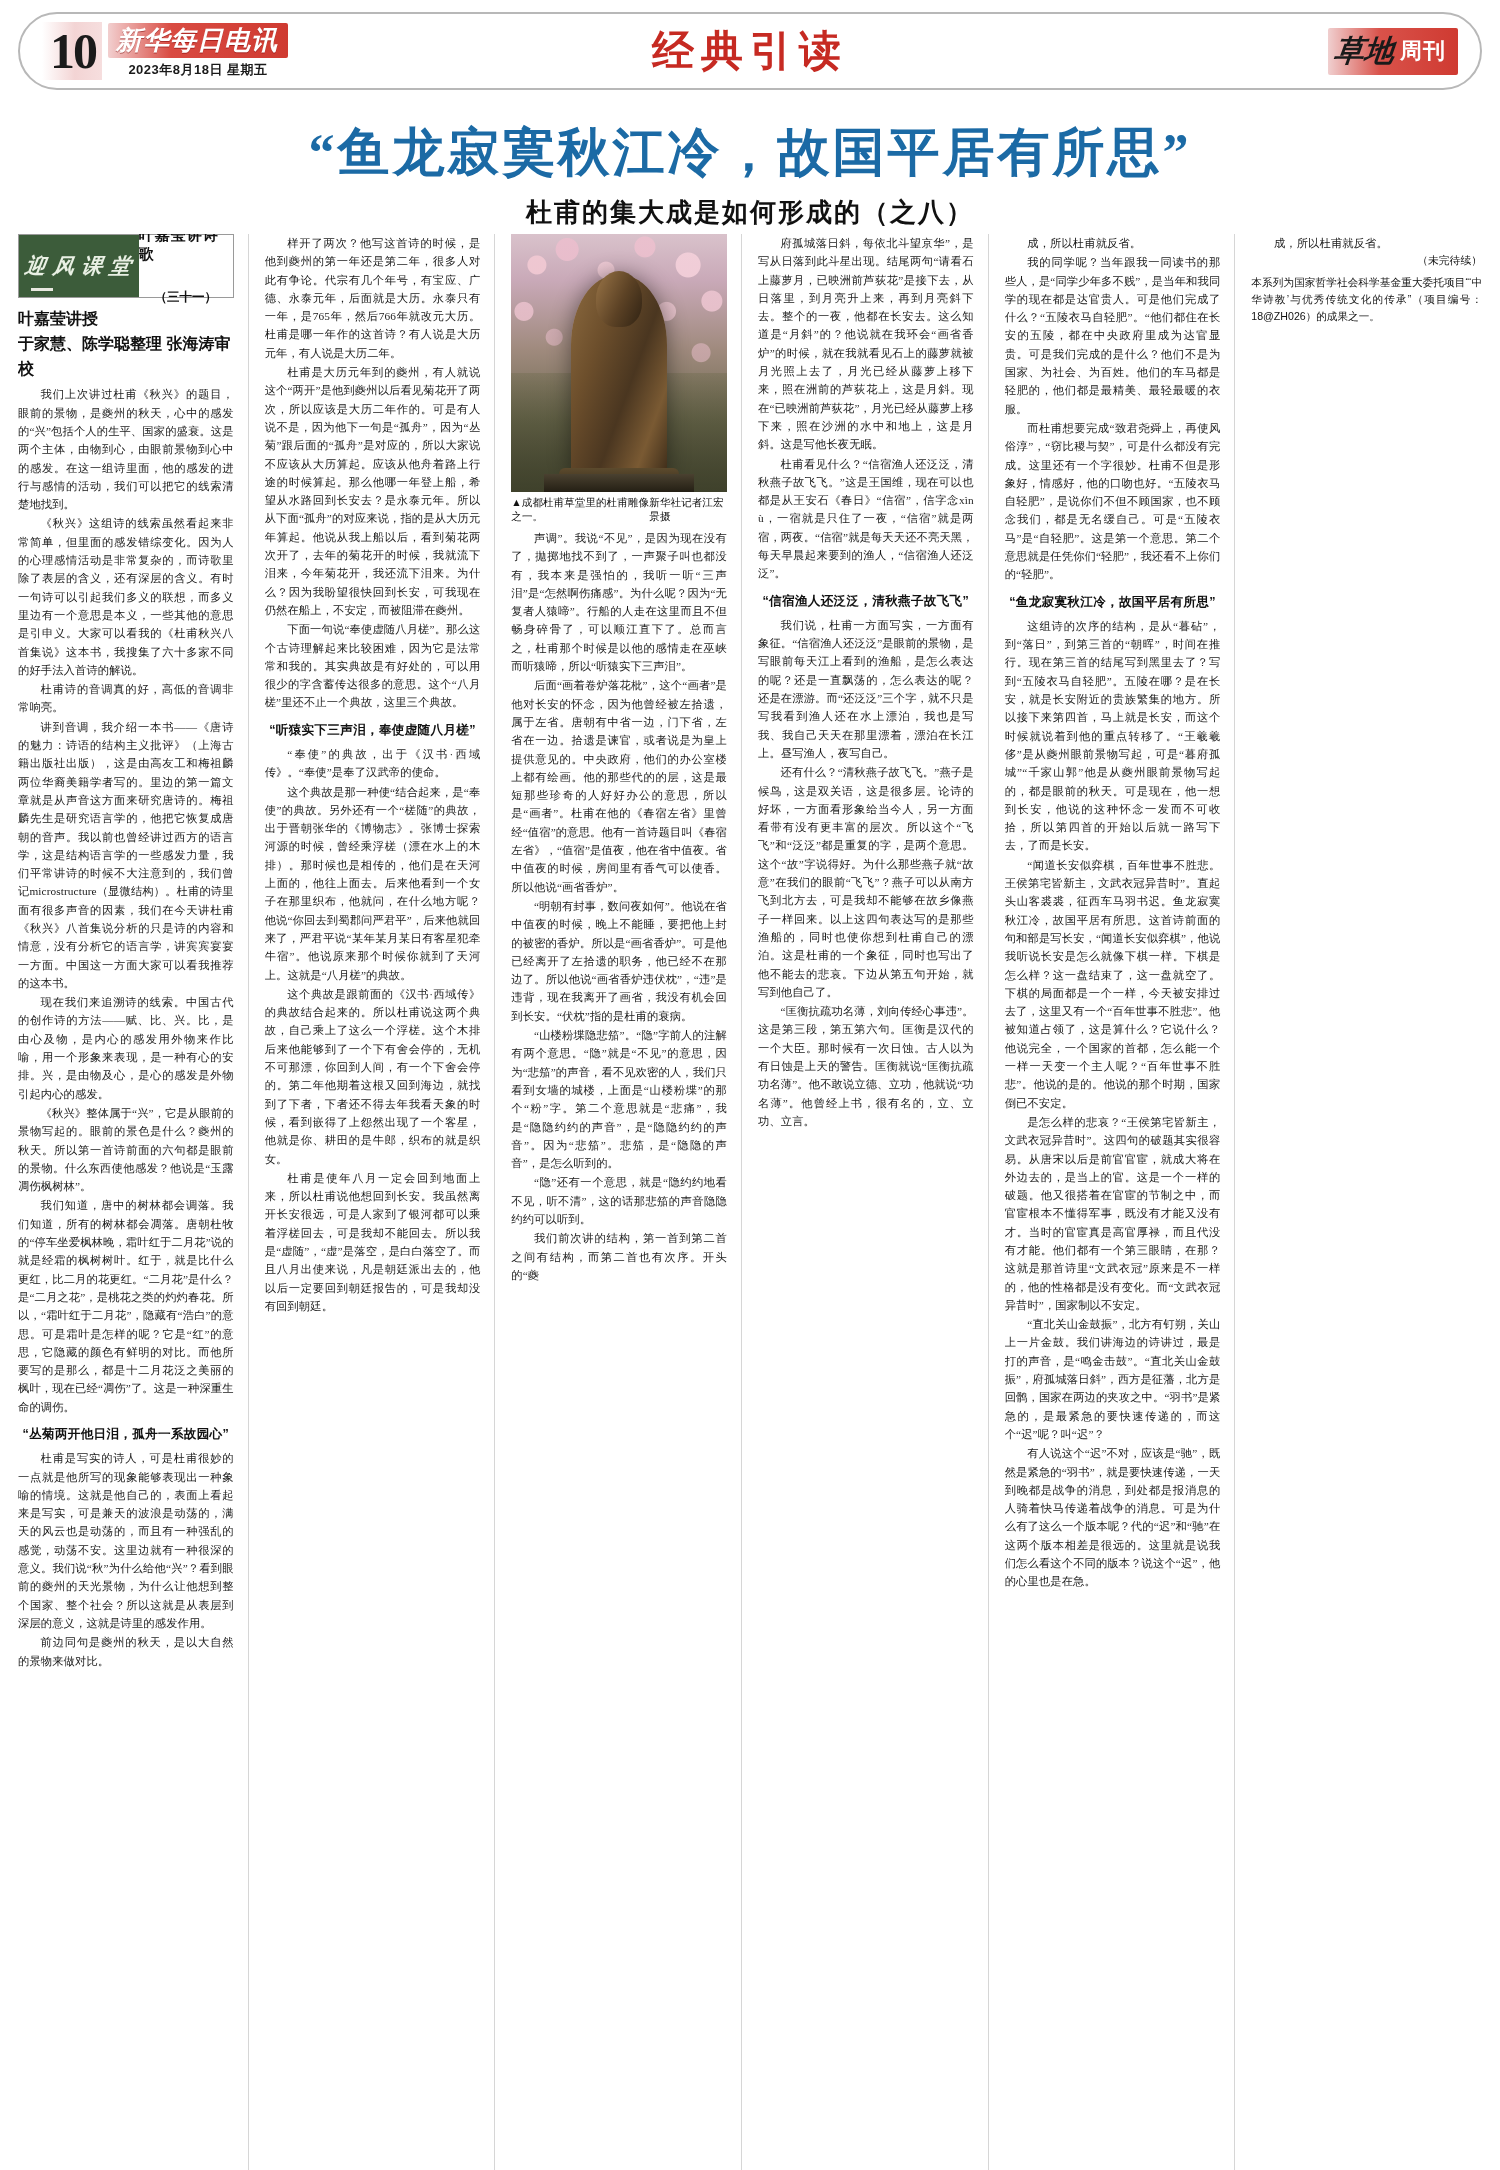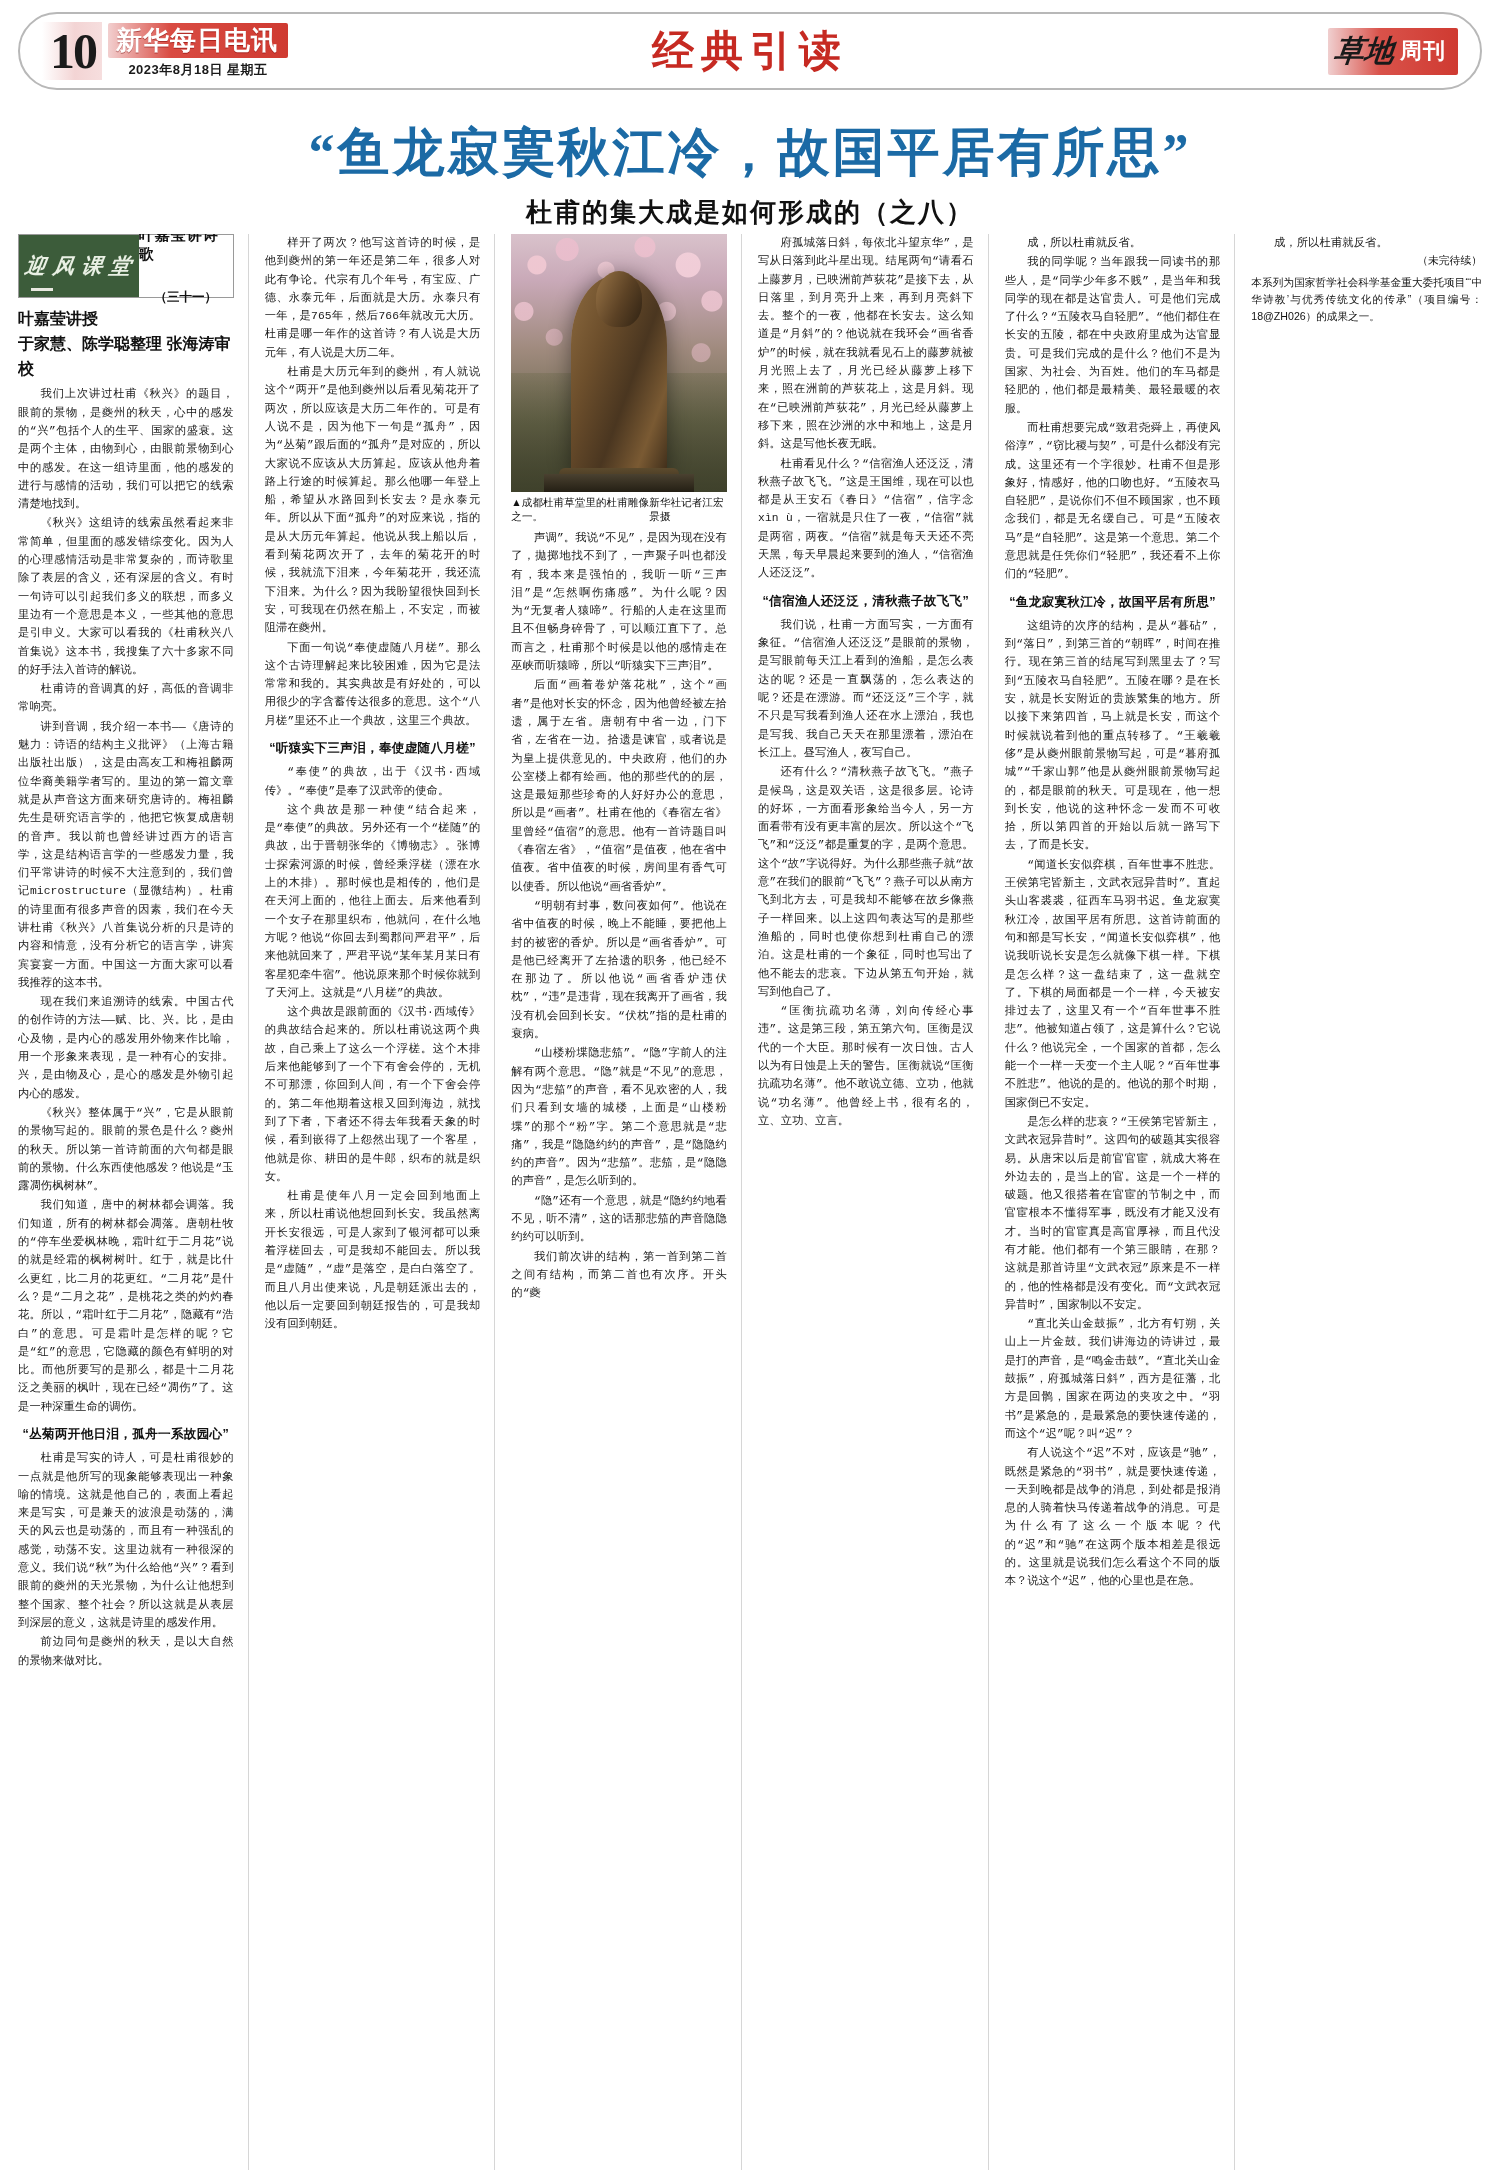--- a/index.html
+++ b/index.html
@@ -28,21 +28,21 @@
     background:linear-gradient(90deg,#fff 0%, #f3d4d4 55%, #f6dede 100%);
     padding:4px 6px 4px 8px;
   }
   .paper-brand{
     position:relative;background:linear-gradient(90deg,#f2cfcf 0%,#d94b42 35%,#cf3a31 100%);
     padding:4px 10px 3px 8px;border-radius:2px;
   }
   .paper-brand .bn{
     font-family:"Liberation Sans",sans-serif;font-weight:bold;font-size:26px;
     color:#fff;letter-spacing:1px;text-shadow:0 1px 0 rgba(120,0,0,.5);
-    white-space:nowrap;display:block;line-height:1.05;
+    font-style:italic;white-space:nowrap;display:block;line-height:1.05;
   }
   .paper-date{
     font-family:"Liberation Sans",sans-serif;font-weight:bold;font-size:13px;
     color:#1a1a1a;text-align:center;margin-top:3px;letter-spacing:.5px;
   }
   .mh-center{
     font-family:"Liberation Serif",serif;font-weight:bold;font-size:42px;
     color:#c62a22;letter-spacing:7px;
     position:absolute;left:50%;top:50%;transform:translate(-50%,-50%);
     white-space:nowrap;
@@ -83,21 +83,21 @@
   .col{
     position:relative;
     border-right:1px solid #d6d6d6;
     padding-right:14px;
     box-sizing:border-box;
     overflow:hidden;
   }
   .col:last-child{border-right:none;padding-right:0;}
 
   .para{
-    font-family:Liberation Mono, monospace;
+    font-family:Liberation Serif, serif;
     font-size:11.3px;line-height:1.62;color:#1a1a1a;
     text-align:justify;text-indent:2em;margin:0 0 1px 0;
     letter-spacing:.1px;
   }
   .subhead{
     font-family:"Liberation Sans",sans-serif;font-weight:bold;
     font-size:12.6px;line-height:1.45;color:#111;
     text-align:center;margin:9px 0 6px 0;letter-spacing:.3px;
   }
 

